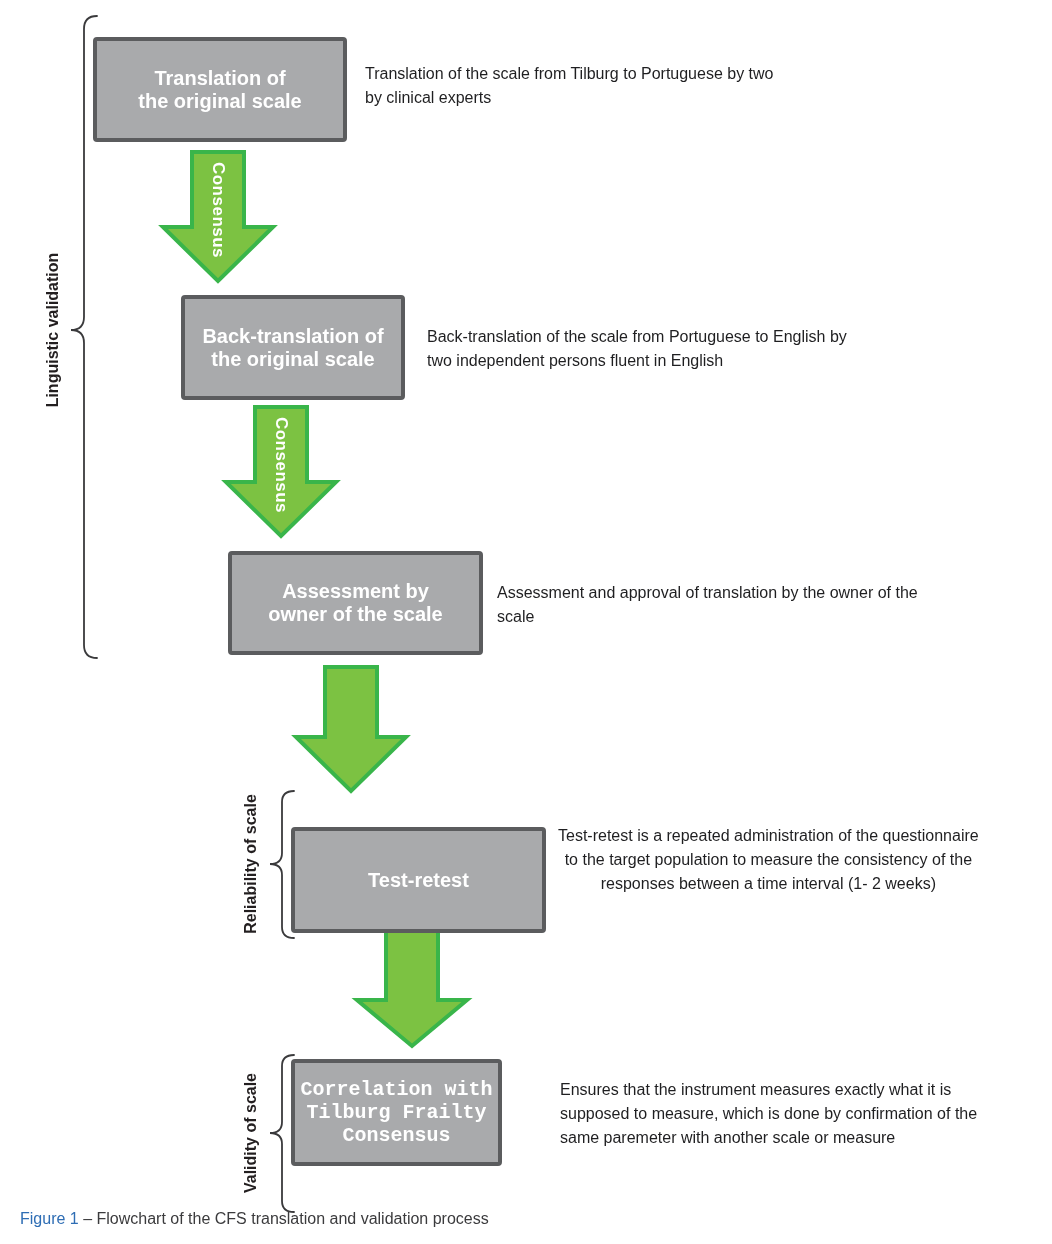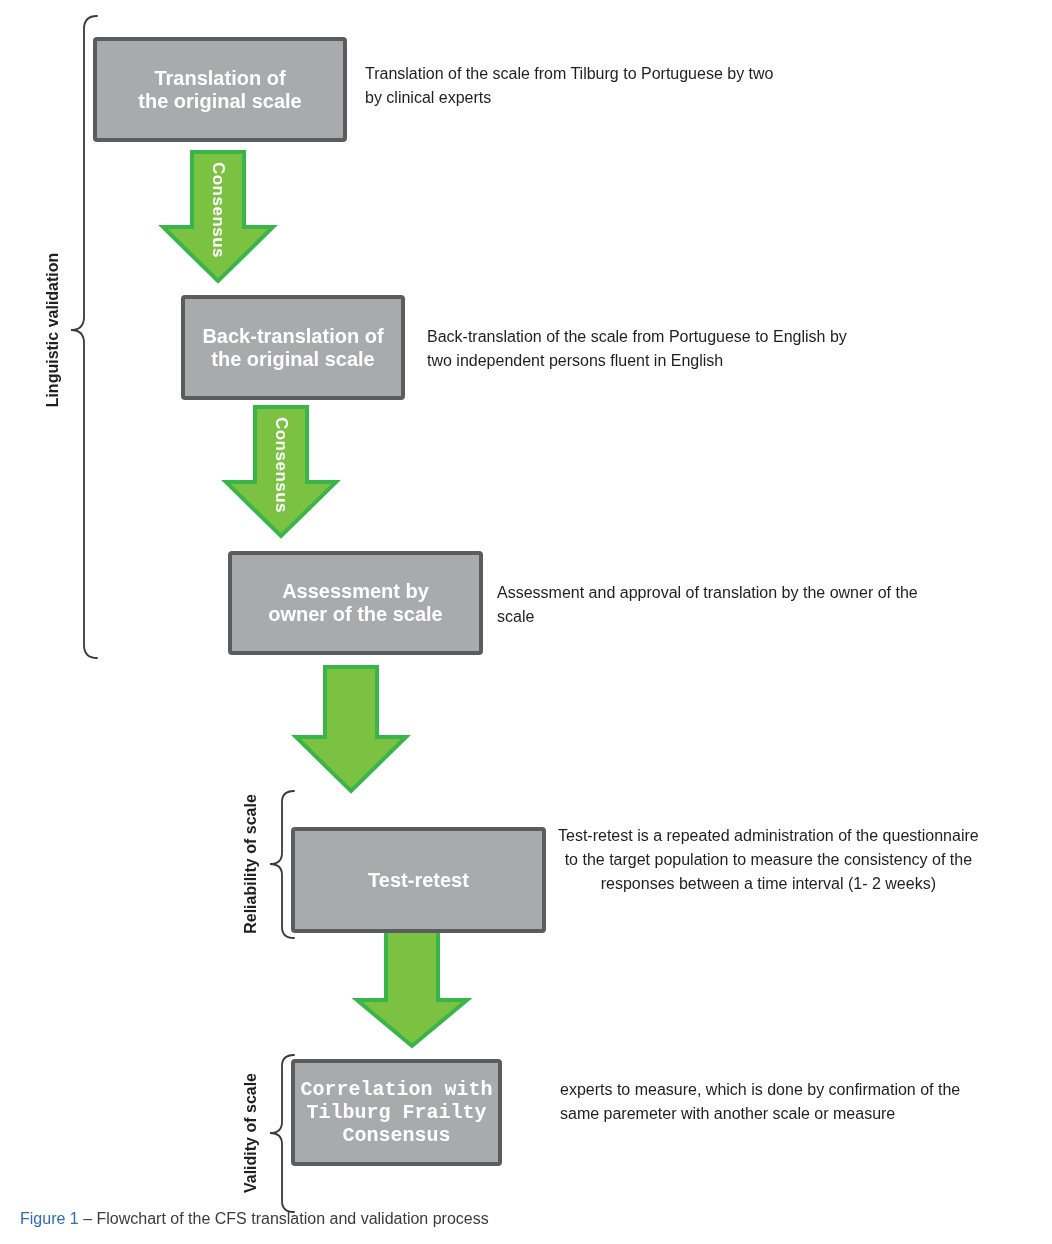--- a/index.html
+++ b/index.html
@@ -146,21 +146,22 @@
   <div class="desc d3">
     <div>Assessment and approval of translation by the owner of the</div>
     <div>scale</div>
   </div>
   <div class="desc d4">
     <div>Test-retest is a repeated administration of the questionnaire</div>
     <div>to the target population to measure the consistency of the</div>
     <div>responses between a time interval (1- 2 weeks)</div>
   </div>
   <div class="desc d5">
-    <div>experts to measure, which is done by confirmation of the</div>
+    <div>Ensures that the instrument measures exactly what it is</div>
+    <div>supposed to measure, which is done by confirmation of the</div>
     <div>same paremeter with another scale or measure</div>
   </div>
 
   <div class="caption">
     <span class="fig-num">Figure 1</span>
     <span class="fig-text">– Flowchart of the CFS translation and validation process</span>
   </div>
 
 </div>
 

